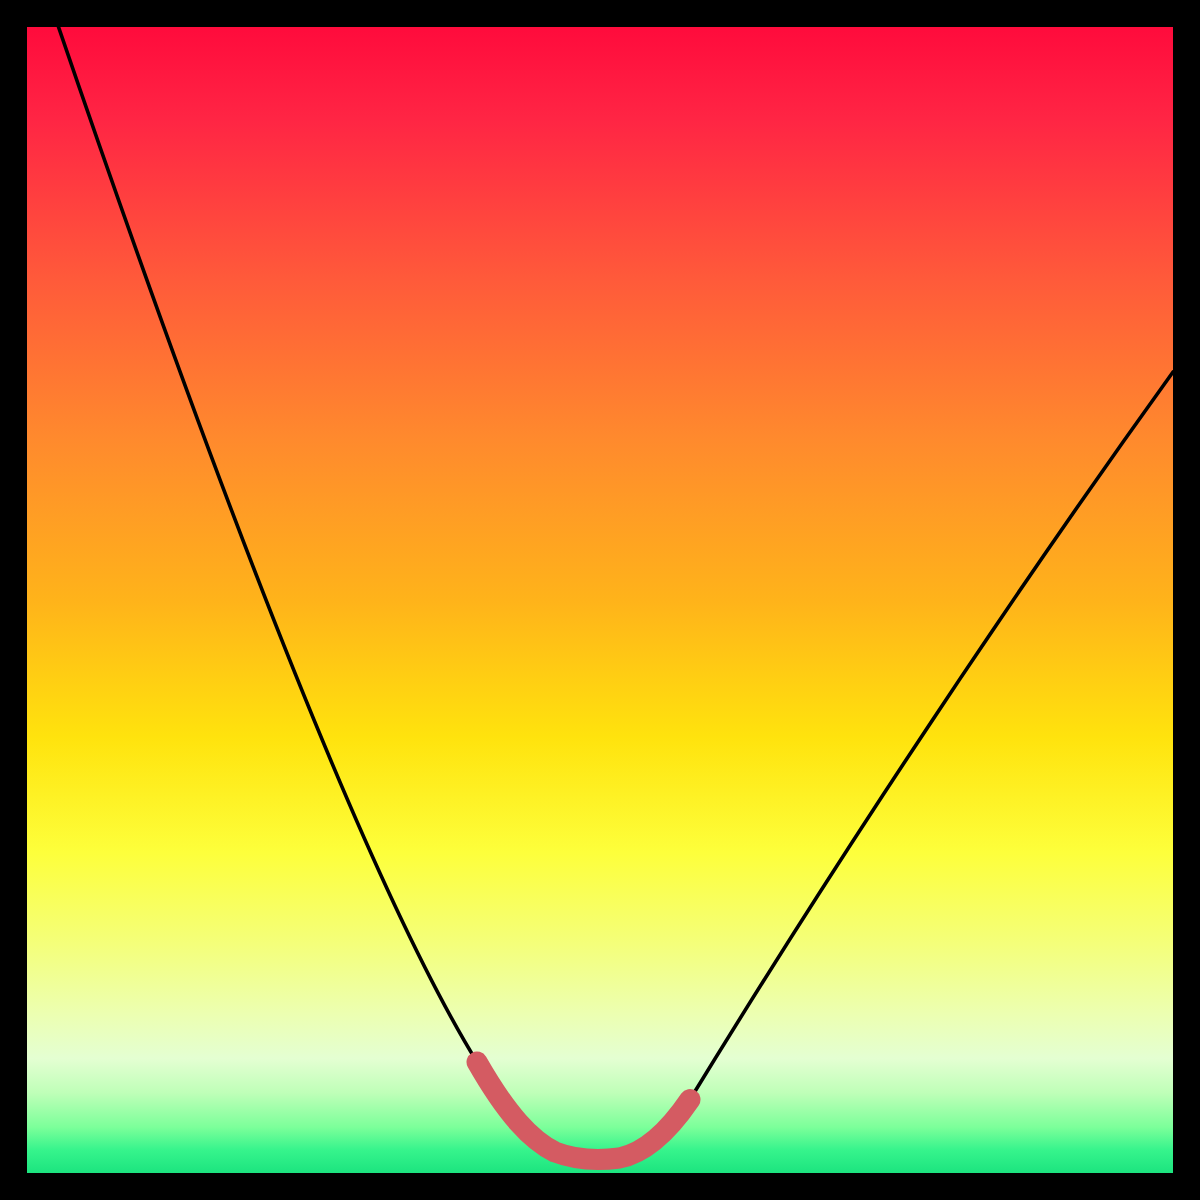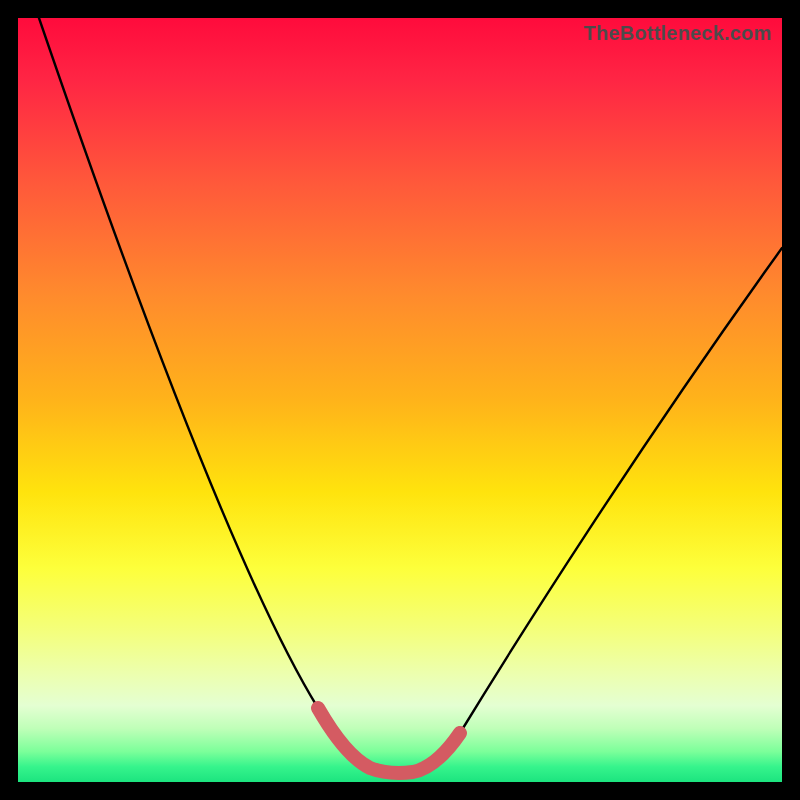--- a/index.html
+++ b/index.html
@@ -63,21 +63,20 @@
 </style>
 </head>
 <body>
 
 <div class="frame">
 
   <div class="plot">
 
     <div class="gradient"></div>
 
-    <div class="watermark">TheBottleneck.com</div>
 
     <svg class="curve" viewBox="0 0 764 764" preserveAspectRatio="none">
 
       <path d="M 21 0
                C 110 260, 220 560, 300 690
                C 320 725, 336 742, 352 750
                C 365 755, 380 756, 395 754
                C 410 751, 425 740, 442 715
                C 500 620, 620 430, 764 230" fill="none" stroke="#000000" stroke-width="2.4" stroke-linecap="round" stroke-linejoin="round"></path>
 

